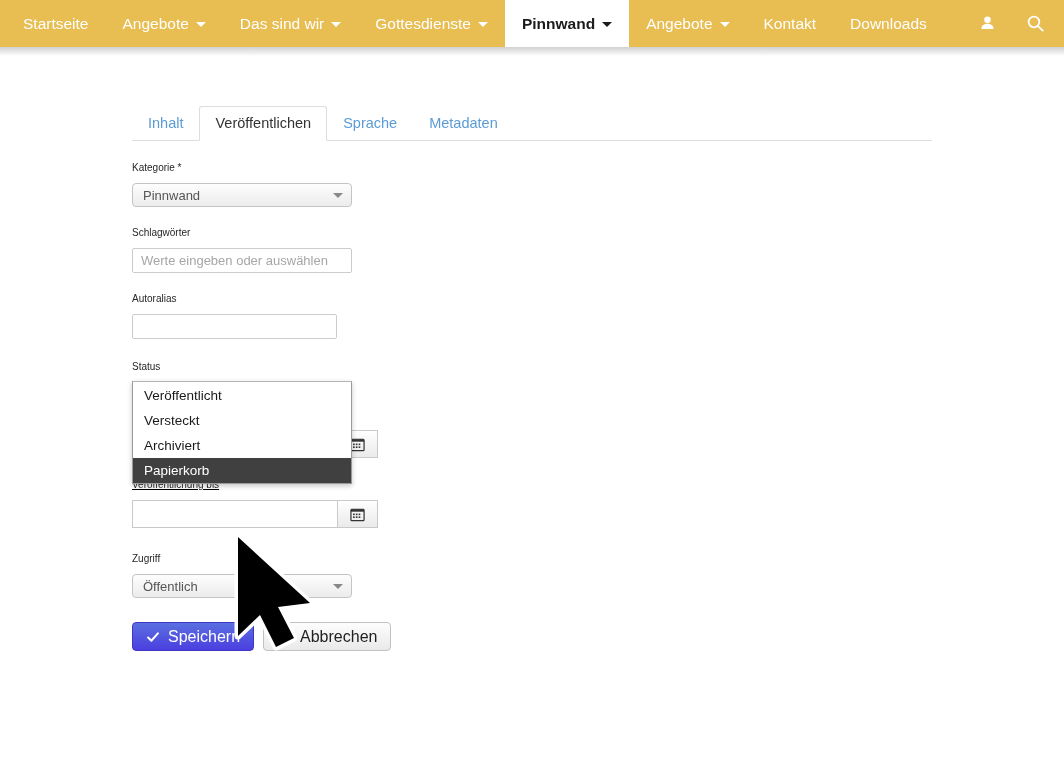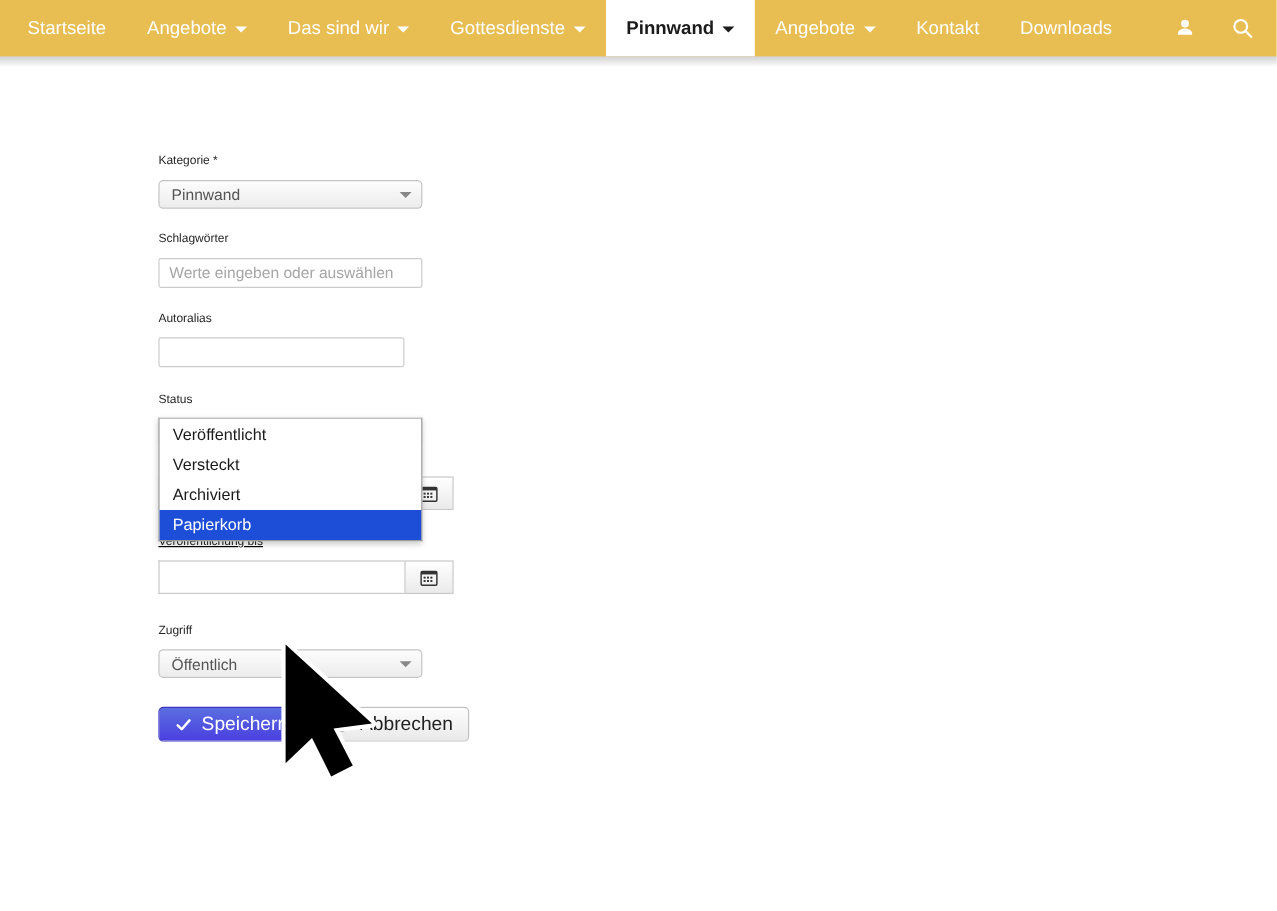--- a/index.html
+++ b/index.html
@@ -191,21 +191,21 @@
   .dropdown-option {
     font-size: 13.5px;
     color: #1a1a1a;
     padding: 4px 11px 4px 11px;
     height: 25px;
     line-height: 17px;
     cursor: default;
     white-space: nowrap;
   }
   .dropdown-option.selected {
-    background: #1d4ed8;
+    background: #404040;
     color: #ffffff;
   }
 
   
   .date-row { display: flex; align-items: stretch; }
   .date-input {
     width: 205px;
     height: 28px;
     border: 1px solid #c9c9c9;
     border-right: none;
@@ -308,20 +308,34 @@
         <circle cx="8.4" cy="8.4" r="5.6"></circle>
         <line x1="12.7" y1="12.7" x2="17.6" y2="17.6" stroke-linecap="round"></line>
       </svg>
     </div>
   </div>
 </div>
 
 <div class="page">
   <div class="content">
 
+    <div class="tabs">
+      <div class="tab">
+        <span>Inhalt</span>
+      </div>
+      <div class="tab active">
+        <span>Veröffentlichen</span>
+      </div>
+      <div class="tab">
+        <span>Sprache</span>
+      </div>
+      <div class="tab">
+        <span>Metadaten</span>
+      </div>
+    </div>
 
     <div class="form">
 
       <div class="field">
         <label class="field-label">Kategorie *</label>
         <div class="select-box">
           <span>Pinnwand</span>
           <span class="select-arrow"></span>
         </div>
       </div>

